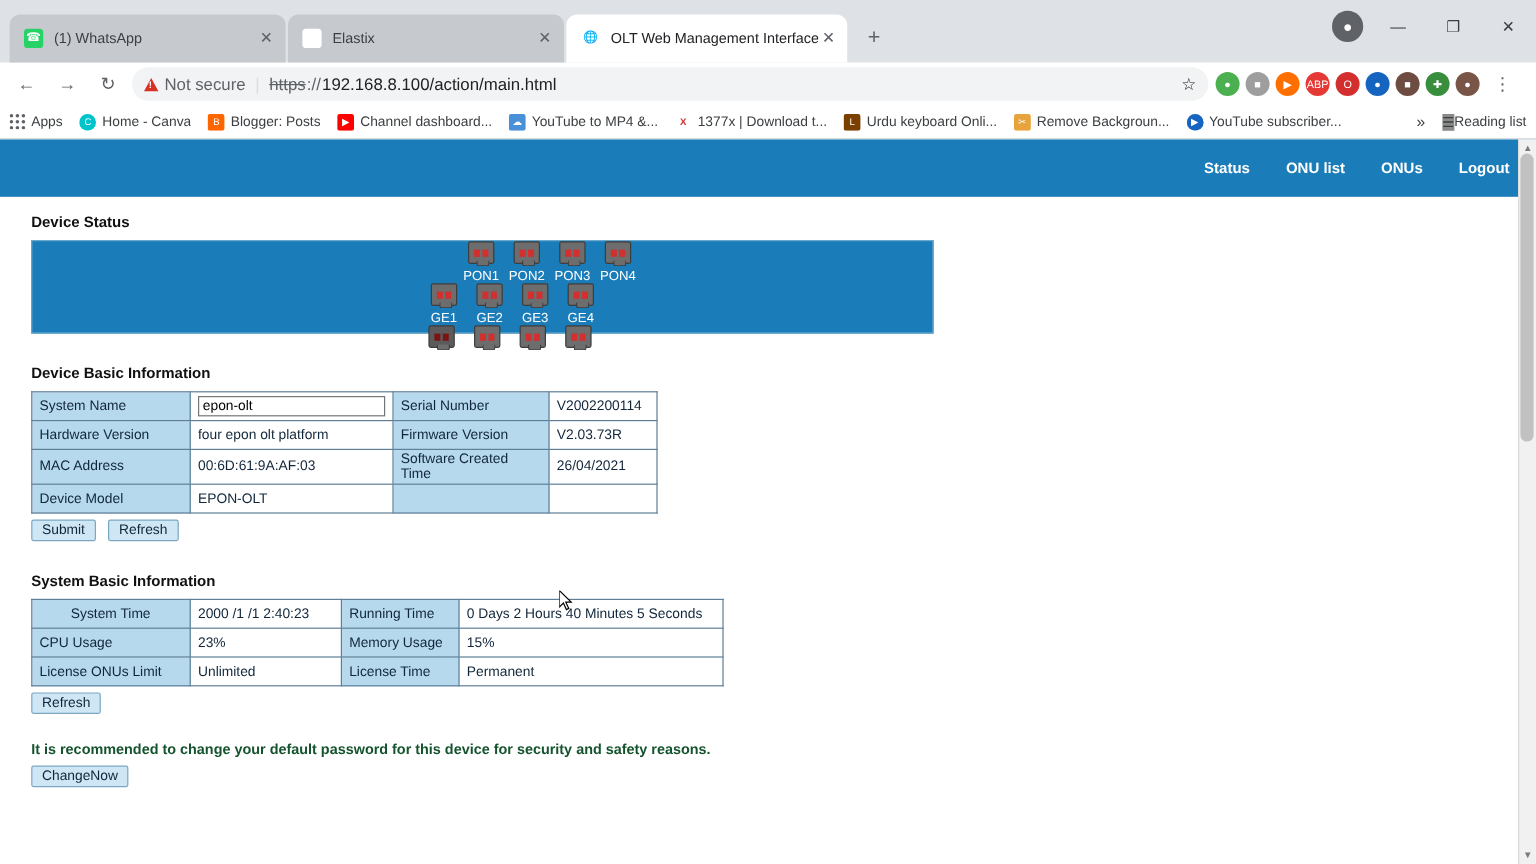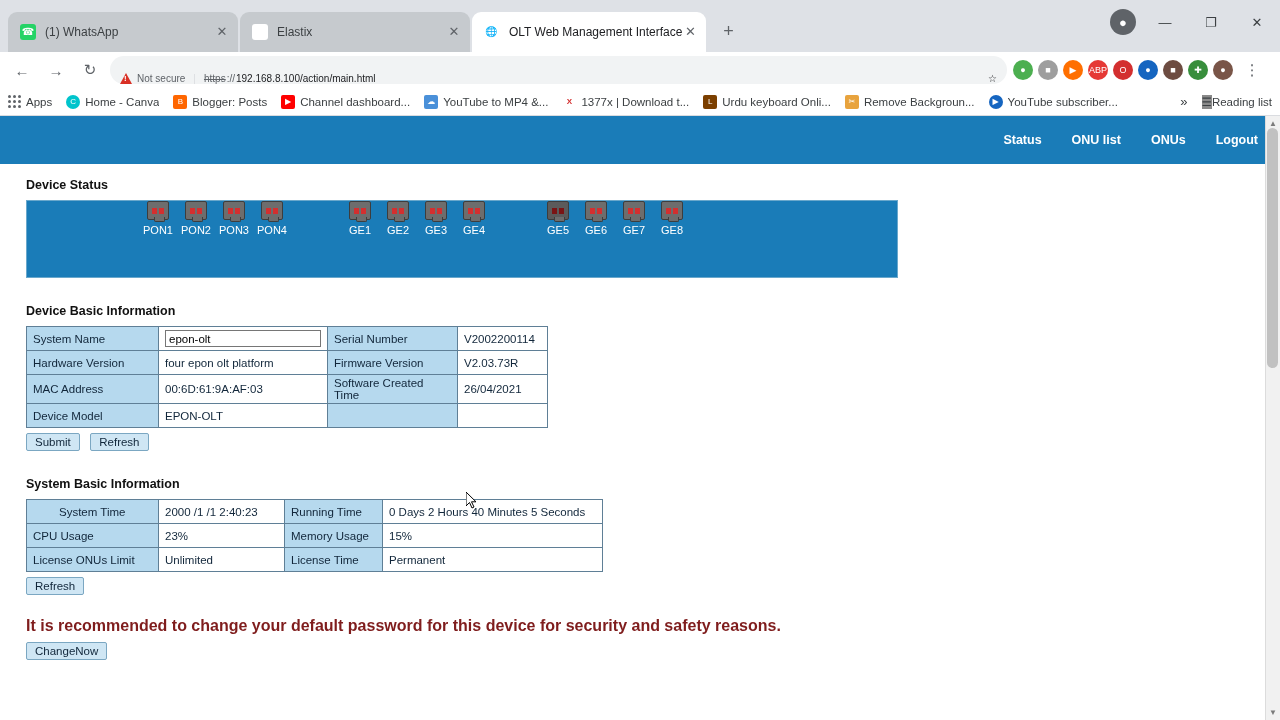--- a/index.html
+++ b/index.html
@@ -115,23 +115,23 @@
     font-size: 15px;
     margin-right: 6px;
     border-radius: 50%;
   }
   .omnibox {
     flex: 1 1 auto;
     height: 28px;
     background: #f1f3f4;
     border-radius: 14px;
     display: flex;
-    align-items: flex-end;
+    align-items: center;
     padding: 0 10px;
-    font-size: 10px;
+    font-size: 14px;
     color: #202124;
     margin-right: 6px;
   }
   .notsecure {
     display: flex; align-items: center;
     color: #5f6368;
     margin-right: 8px;
     white-space: nowrap;
   }
   .warn-tri {
@@ -267,27 +267,28 @@
     overflow: hidden;
     position: relative;
   }
   .sec-title {
     font-size: 12.5px;
     font-weight: bold;
     color: #111;
     margin: 0 0 8px 0;
   }
   .status-panel {
-    width: 872px;
+    width: 752px;
     height: 78px;
     background: #1a7cb8;
     border: 1px solid #6aa8cc;
     display: flex;
-    align-items: flex-start;
+    align-items: center;
     margin-bottom: 26px;
+    flex-direction: column;
   }
   .port-group { display: flex; }
   .port-group.pon { margin-left: 112px; }
   .port-group.ge1 { margin-left: 50px; }
   .port-group.ge2 { margin-left: 46px; }
   .port {
     width: 38px;
     text-align: center;
     color: #ffffff;
     font-size: 11px;
@@ -346,22 +347,22 @@
     font-size: 11.5px;
     font-family: "Liberation Sans", sans-serif;
     background: #cfe6f4;
     border: 1px solid #7ba7c2;
     padding: 2px 8px;
     color: #11263a;
     margin-right: 6px;
     border-radius: 2px;
   }
   .warn-text {
-    color: #7f1d1d;
-    font-size: 16px;
+    color: #14532d;
+    font-size: 12px;
     font-weight: bold;
     margin: 22px 0 6px 0;
   }
   .mouse-cursor {
     position: absolute;
     left: 466px; top: 328px;
     width: 12px; height: 18px;
     pointer-events: none;
   }
   .scroll-track {

